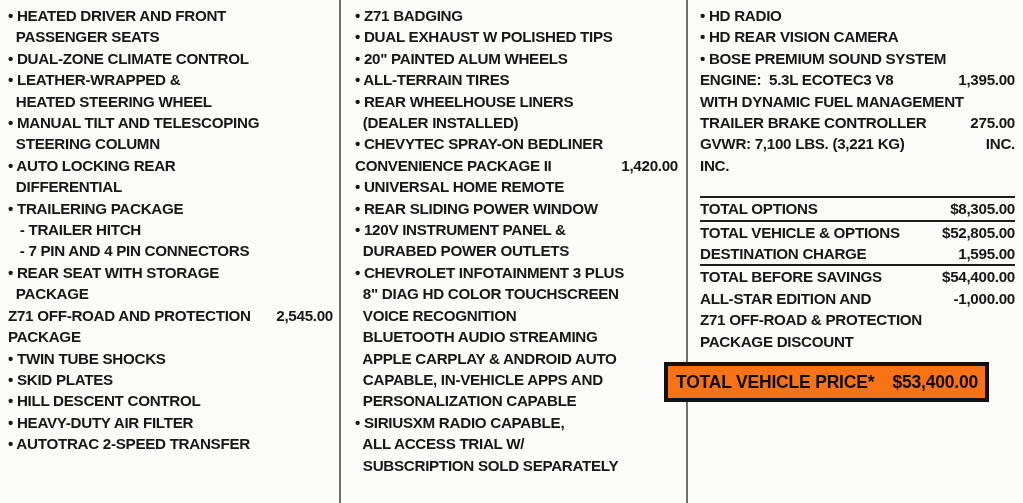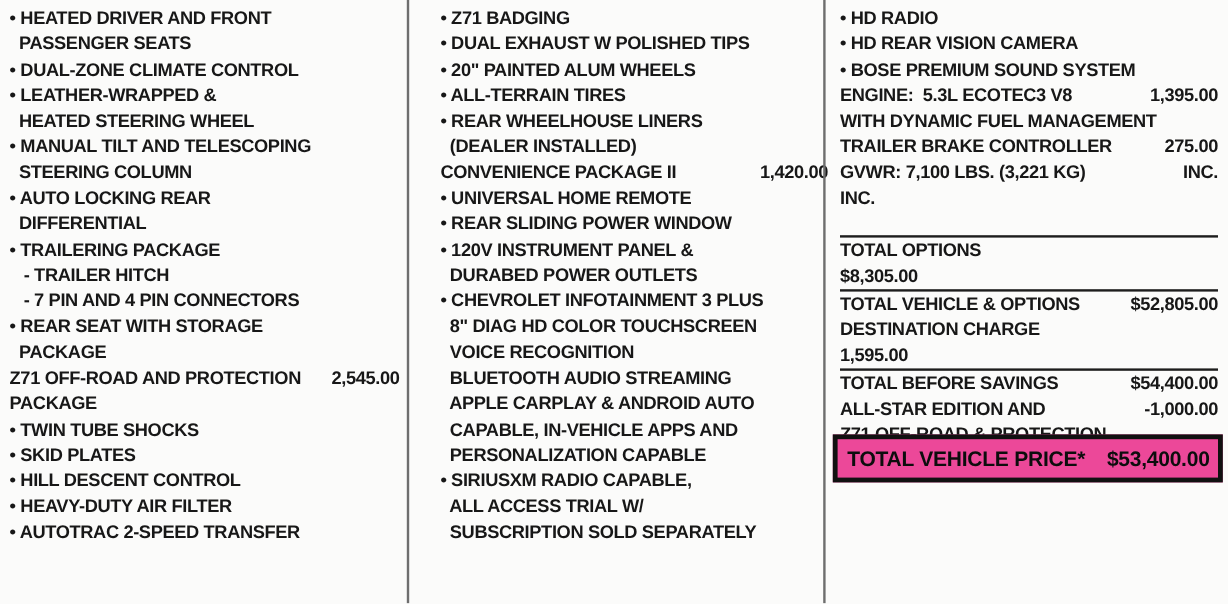--- a/index.html
+++ b/index.html
@@ -25,44 +25,44 @@
     background: #6e6e6e;
   }
   .d1 { left: 339px; }
   .d2 { left: 686px; }
   .col {
     position: absolute;
     top: 0;
     box-sizing: border-box;
   }
   .col-1 { left: 0;     width: 339px; padding: 5px 6px 0 8px; }
-  .col-2 { left: 341px; width: 345px; padding: 5px 8px 0 14px; margin-left: 12px; }
+  .col-2 { left: 341px; width: 345px; padding: 5px 8px 0 14px; }
   .col-3 { left: 688px; width: 333px; padding: 5px 6px 0 12px; }
   .row {
     display: flex;
     justify-content: space-between;
     align-items: baseline;
     line-height: 21.4px;
     font-size: 15.2px;
     letter-spacing: -0.3px;
   }
   .row .txt   { white-space: pre; }
   .row .price { white-space: pre; text-align: right; }
   .row.ra  { border-top: 2px solid #1d1d1d; }
-  .row.rb  { border-bottom: 2px solid #1d1d1d; flex-direction: column; }
+  .row.rb  { border-bottom: 2px solid #1d1d1d; }
   .row.gap { margin-top: 20px; }
   .total-box {
     position: absolute;
     box-sizing: border-box;
-    left: 694px;
+    left: 664px;
     top: 362px;
     width: 325px;
     height: 40px;
     border: 4px solid #111;
-    background: #ec4899;
+    background: #f97316;
     display: flex;
     justify-content: space-between;
     align-items: center;
     padding: 0 7px 0 8px;
     font-size: 17.5px;
     letter-spacing: -0.2px;
     color: #0d0d0d;
   }
   .total-box .price { white-space: pre; }
 </style>
@@ -156,20 +156,23 @@
         <div class="row">
           <span class="txt">• ALL-TERRAIN TIRES</span>
         </div>
         <div class="row">
           <span class="txt">• REAR WHEELHOUSE LINERS</span>
         </div>
         <div class="row">
           <span class="txt">  (DEALER INSTALLED)</span>
         </div>
         <div class="row">
+          <span class="txt">• CHEVYTEC SPRAY-ON BEDLINER</span>
+        </div>
+        <div class="row">
           <span class="txt">CONVENIENCE PACKAGE II</span>
           <span class="price">1,420.00</span>
         </div>
         <div class="row">
           <span class="txt">• UNIVERSAL HOME REMOTE</span>
         </div>
         <div class="row">
           <span class="txt">• REAR SLIDING POWER WINDOW</span>
         </div>
         <div class="row">

